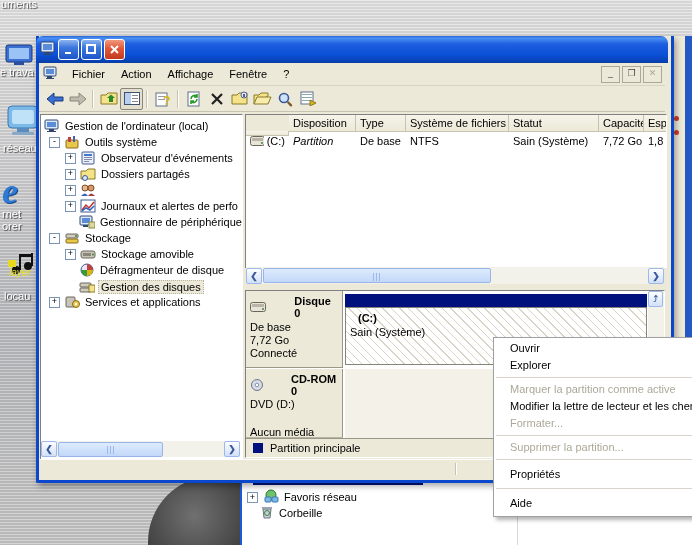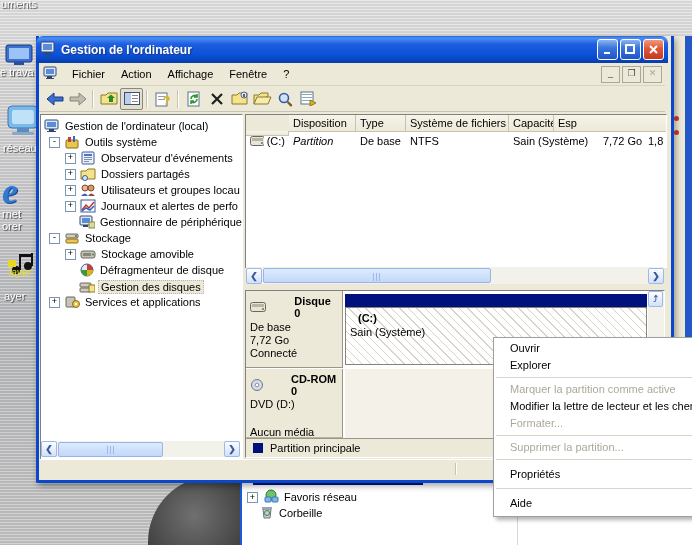--- a/index.html
+++ b/index.html
@@ -150,21 +150,21 @@
   <svg width="30" height="28">
       <circle cx="10" cy="20" r="4" fill="#111"></circle>
       <circle cx="22" cy="16" r="4" fill="#111"></circle>
       <rect x="13" y="6" width="2" height="14" fill="#111"></rect>
       <rect x="25" y="3" width="2" height="13" fill="#111"></rect>
       <rect x="13" y="4" width="14" height="3" fill="#111"></rect>
       <rect x="2" y="10" width="8" height="7" fill="#e8d820"></rect>
     </svg>
   <div class="nosel" style="position:absolute;left:3px;top:17px;color:#e8e020;font-size:10px;font-style:italic;">layer</div>
 </div>
-<div class="abs desk-label nosel" style="left:4px;top:290px;">ayer</div>
+<div class="abs desk-label nosel" style="left:4px;top:290px;">locau</div>
 
 <div class="abs dark-circle"></div>
 
 <div class="abs bg-window"></div>
 <div class="abs bg-selstrip"></div>
 <div class="abs bg-divider"></div>
 <div class="bg-tree-row" style="left:247px;top:489px;">
   <span class="plusbox">+</span>
   <span><svg width="16" height="14">
         <circle cx="8" cy="6" r="5" fill="#6fc26f" stroke="#2a7a2a"></circle>
@@ -190,21 +190,20 @@
 
 <div class="abs window"></div>
 
 <div class="abs titlebar nosel">
   <span><svg width="16" height="15">
         <rect x="1" y="1" width="13" height="10" rx="1" fill="#dce8f8" stroke="#30486e"></rect>
         <rect x="3" y="3" width="9" height="6" fill="#5a8cd8"></rect>
         <rect x="5" y="11" width="5" height="2" fill="#30486e"></rect>
         <rect x="3" y="13" width="9" height="1" fill="#30486e"></rect>
       </svg></span>
-  <span class="title-text">Gestion de l'ordinateur</span>
   <span class="tb-btn tb-blue">
       <svg width="11" height="11">
         <rect x="2" y="8" width="6" height="2" fill="#fff"></rect>
       </svg>
     </span>
   <span class="tb-btn tb-blue">
       <svg width="11" height="11">
         <rect x="1" y="1" width="8" height="8" fill="none" stroke="#fff" stroke-width="2"></rect>
       </svg>
     </span>
@@ -352,21 +351,20 @@
     <span class="tlabel">Dossiers partagés</span>
   </div>
   <div class="tree-row" style="left:24px;top:67px;">
     <span class="expander">+</span>
     <span class="ticon"><svg width="16" height="14">
           <circle cx="5" cy="5" r="3" fill="#e8b890" stroke="#7a4a2a"></circle>
           <circle cx="11" cy="5" r="3" fill="#d89868" stroke="#7a4a2a"></circle>
           <path d="M1 13 Q5 8 8 13 Z" fill="#4060c0"></path>
           <path d="M8 13 Q11 8 15 13 Z" fill="#a04040"></path>
         </svg></span>
-    <span class="tlabel">Utilisateurs et groupes locau</span>
   </div>
   <div class="tree-row" style="left:24px;top:83px;">
     <span class="expander">+</span>
     <span class="ticon"><svg width="16" height="14">
           <rect x="1" y="1" width="14" height="12" fill="#fff" stroke="#405a90"></rect>
           <path d="M2 11 L6 6 L9 9 L14 3" fill="none" stroke="#c03030" stroke-width="1.5"></path>
           <path d="M2 12 L6 9 L10 11 L14 7" fill="none" stroke="#3060c0" stroke-width="1.5"></path>
         </svg></span>
     <span class="tlabel">Journaux et alertes de perfo</span>
   </div>
@@ -432,20 +430,21 @@
     </span>
   <span class="sb-btn" style="margin-left:auto;">❯</span>
 </div>
 
 <div class="abs vol-list nosel">
   <div class="hdr-row">
     <span class="hdr-cell" style="width:43px;margin-top:16px;">Volume</span>
     <span class="hdr-cell" style="width:67px;">Disposition</span>
     <span class="hdr-cell" style="width:50px;">Type</span>
     <span class="hdr-cell" style="width:103px;">Système de fichiers</span>
+    <span class="hdr-cell" style="width:90px;">Statut</span>
     <span class="hdr-cell" style="width:45px;">Capacité</span>
     <span class="hdr-cell" style="flex:1;border-right:none;">Esp</span>
   </div>
   <div class="data-row">
     <span class="data-cell" style="width:43px;display:flex;align-items:center;gap:3px;">
       <svg width="15" height="10">
           <rect x="0.5" y="0.5" width="14" height="9" rx="2" fill="#e8e4d8" stroke="#6a665a"></rect>
           <rect x="2" y="2" width="11" height="3" fill="#b8b4a8"></rect>
           <circle cx="12" cy="7" r="1" fill="#3a8a3a"></circle>
         </svg>

